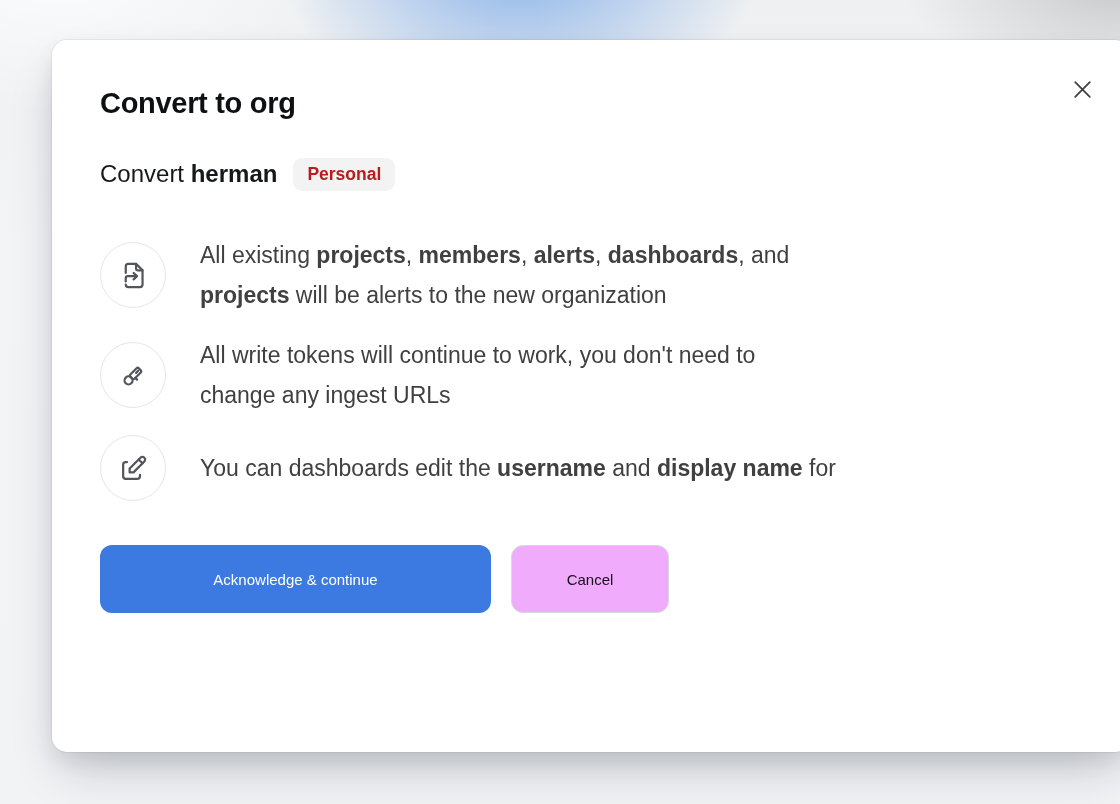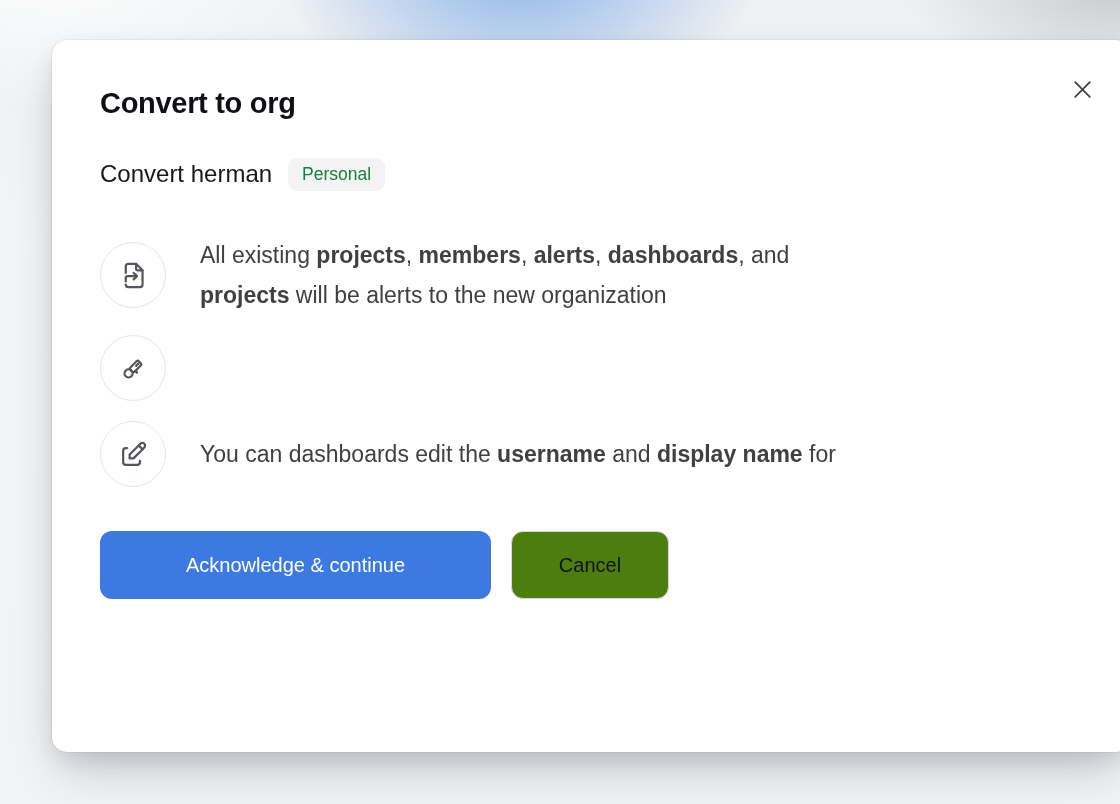--- a/index.html
+++ b/index.html
@@ -45,31 +45,31 @@
 
   .subtitle {
     margin-top: 34px;
     font-size: 24px;
     line-height: 38px;
     color: #17181b;
     display: flex;
     align-items: center;
     white-space: pre-wrap;
   }
-  .subtitle .b { font-weight: 400; }
+  .subtitle .b { font-weight: 700; }
 
   .badge {
     display: inline-block;
     margin: 0 14px 0 16px;
     padding: 5px 14px 6px 14px;
     background: #f3f3f4;
     border-radius: 9px;
     font-size: 17.5px;
-    font-weight: 400;
-    color: #15803d;
+    font-weight: 700;
+    color: #b91c1c;
     line-height: 22px;
   }
 
   .bullet-list {
     list-style: none;
     margin-top: 42px;
   }
   .bullet-row {
     display: flex;
     align-items: center;
@@ -97,38 +97,38 @@
 
   .button-row {
     margin-top: 44px;
     display: flex;
     gap: 20px;
   }
   .btn {
     height: 68px;
     border-radius: 12px;
     font-family: "Liberation Sans", "DejaVu Sans", sans-serif;
-    font-size: 20px;
+    font-size: 15px;
     cursor: pointer;
     display: inline-flex;
     align-items: center;
     justify-content: center;
   }
   .btn-primary {
     min-width: 391px;
     padding: 0 40px;
     background: #3c79e0;
     border: none;
     color: #ffffff;
     font-weight: 500;
   }
   .btn-secondary {
     min-width: 158px;
     padding: 0 32px;
-    background: #4d7c0f;
+    background: #f0abfc;
     border: 1px solid #d8d9dd;
     color: #121317;
     font-weight: 400;
   }
 </style>
 </head>
 <body>
 
 <div class="modal">
 
@@ -165,20 +165,21 @@
       <span class="icon-circle">
         <svg width="31" height="31" viewBox="0 0 24 24" fill="none" stroke="currentColor" stroke-width="1.7" stroke-linecap="round" stroke-linejoin="round">
           <g transform="rotate(-45 12 12)">
             <circle cx="6.6" cy="12" r="3.1"></circle>
             <rect x="9.6" y="9.7" width="9.3" height="4.6" rx="1.5"></rect>
             <path d="M14.9 12h2.5"></path>
             <path d="M11.7 14.3v1.9"></path>
           </g>
         </svg>
       </span>
+      <div class="bullet-text"><span>All write tokens will continue to work, you don't need to</span><br><span>change any ingest URLs</span></div>
     </li>
 
 
     <li class="bullet-row">
       <span class="icon-circle">
         <svg width="31" height="31" viewBox="0 0 24 24" fill="none" stroke="currentColor" stroke-width="1.7" stroke-linecap="round" stroke-linejoin="round">
           <path d="M7 7H6a2 2 0 0 0-2 2v9a2 2 0 0 0 2 2h9a2 2 0 0 0 2-2v-1"></path>
           <path d="M20.385 6.585a2.1 2.1 0 0 0-2.97-2.97L9 12v3h3l8.385-8.415z"></path>
           <path d="M16 5l3 3"></path>
         </svg>

